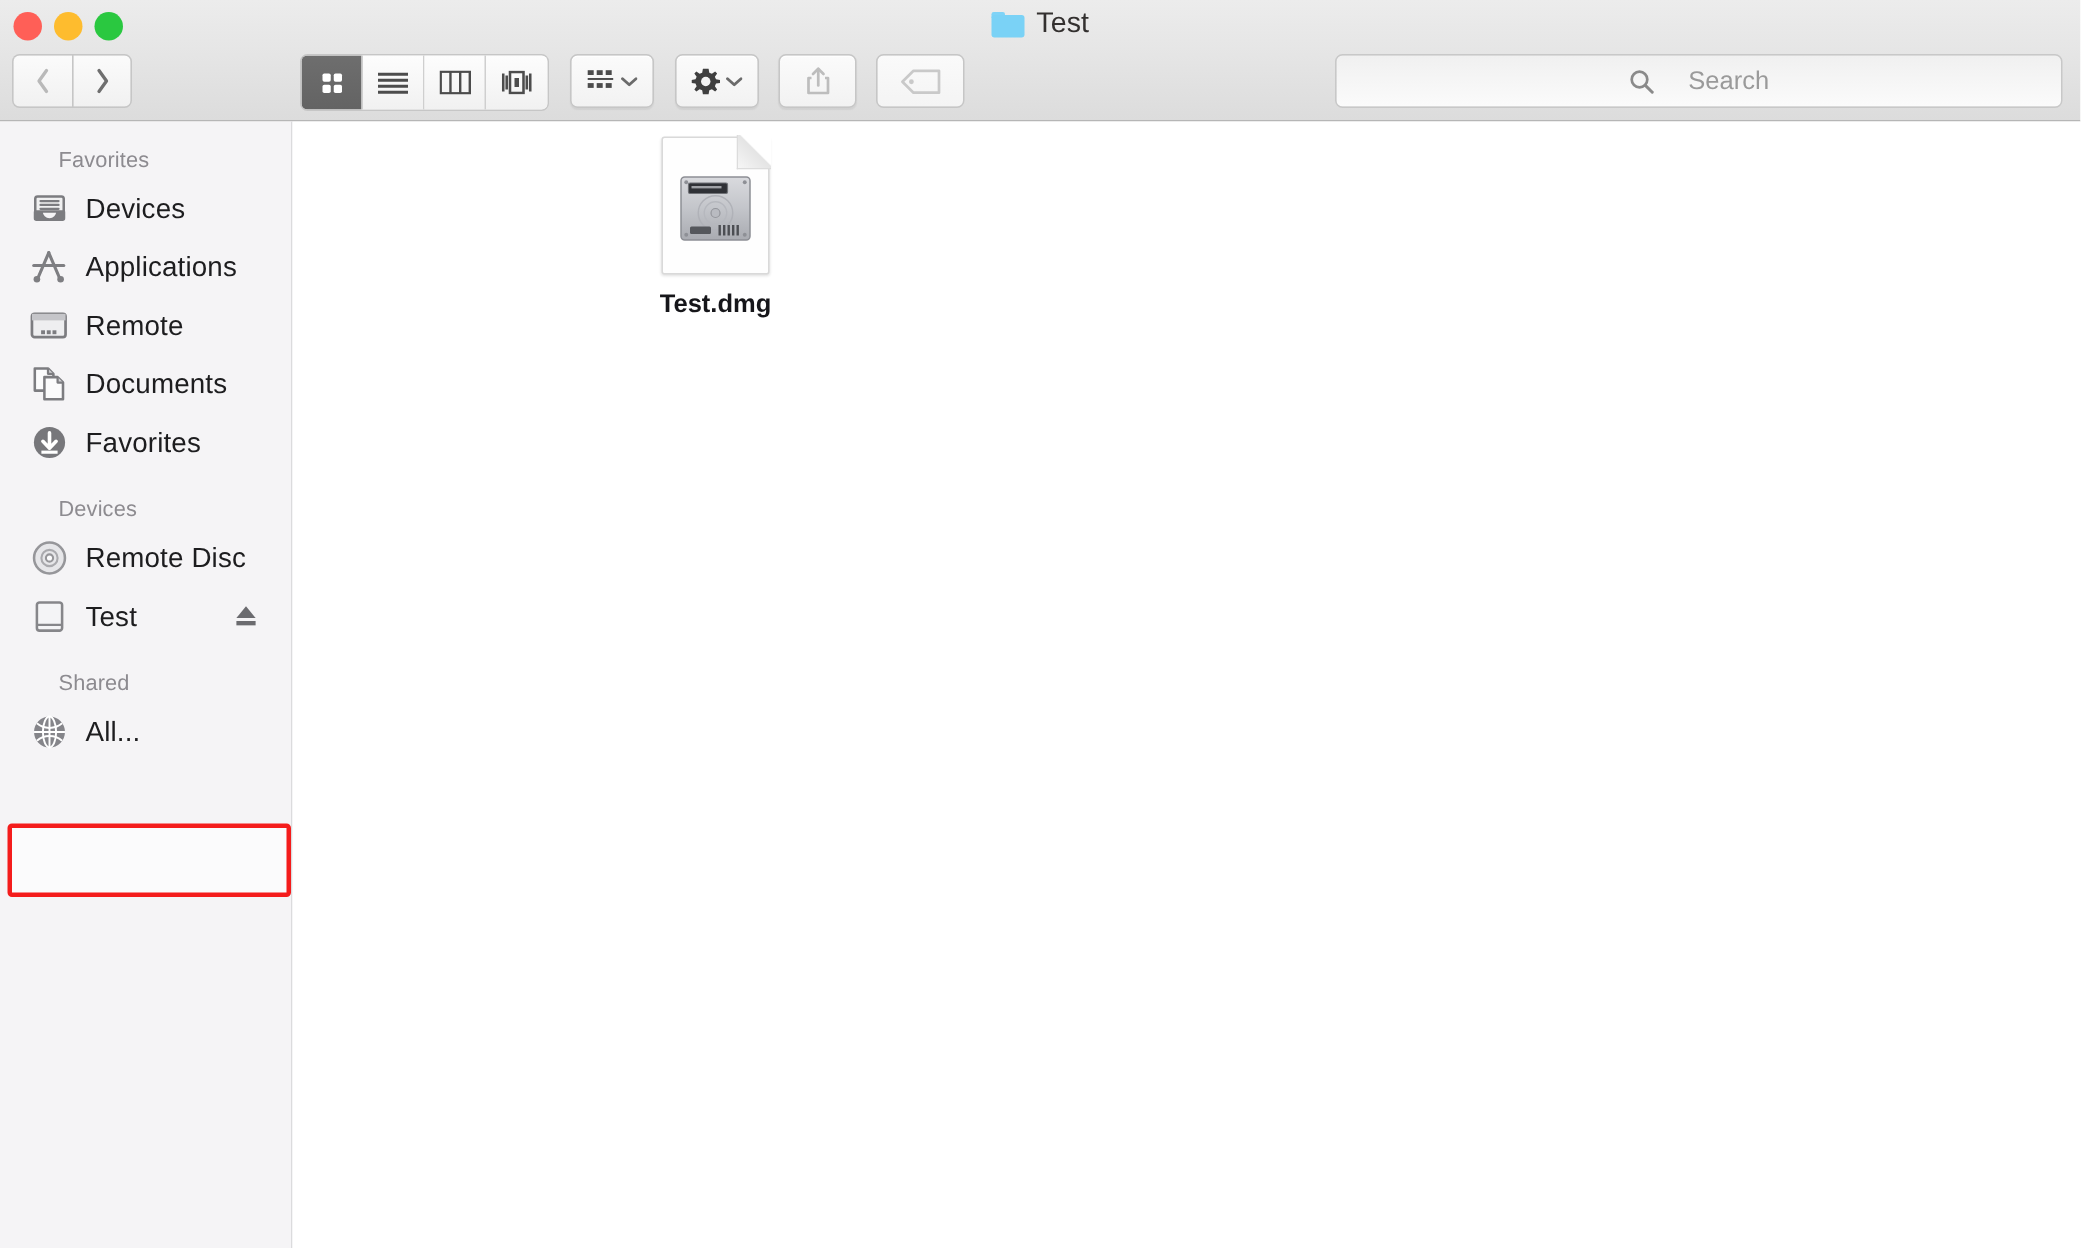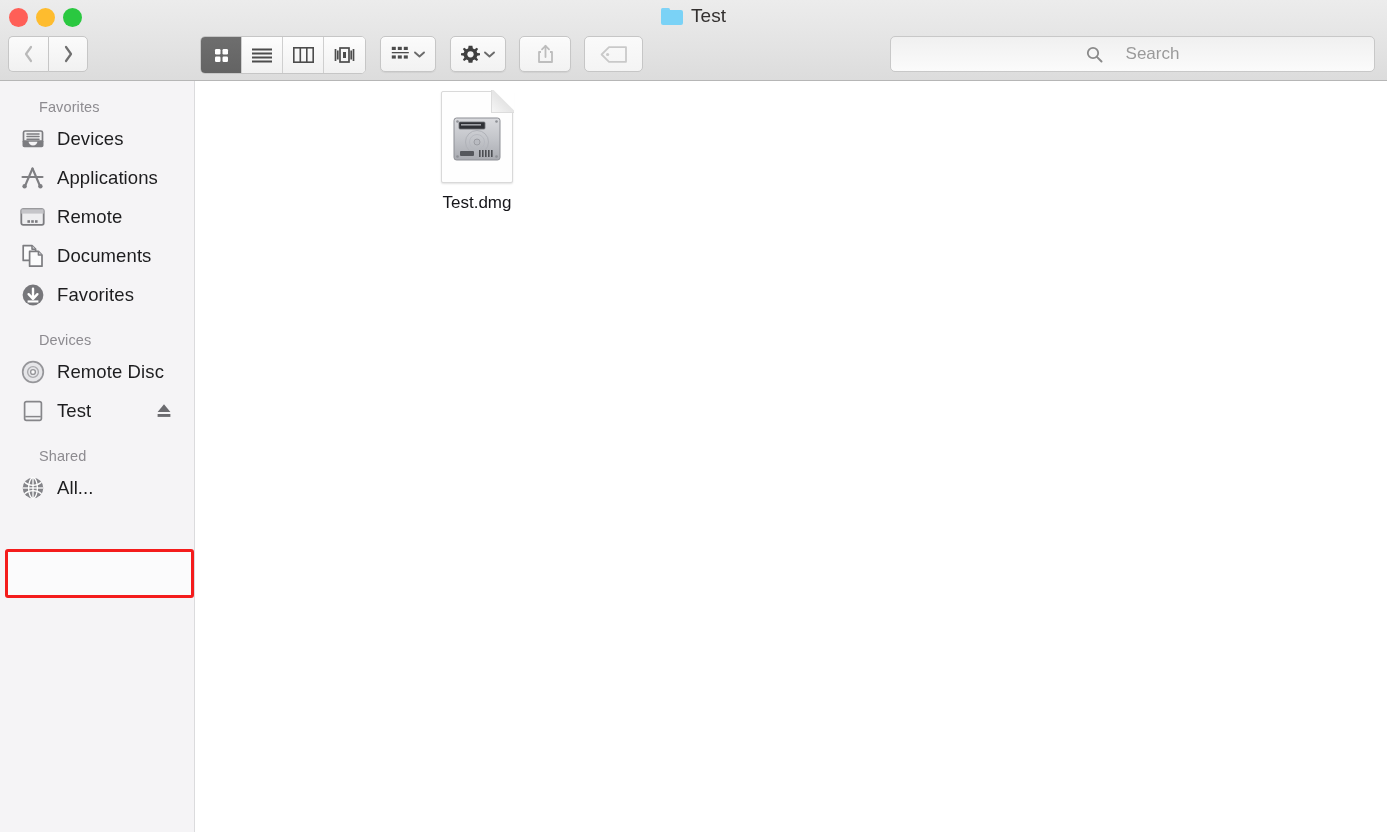--- a/index.html
+++ b/index.html
@@ -151,21 +151,21 @@
     position: absolute;
     left: 5px; top: 468px; width: 189px; height: 49px;
     border: 3px solid #f41c1c;
     border-radius: 3px;
     background: #fbfbfc;
     pointer-events: none;
   }
   #testrow { position: relative; z-index: 2; }
 
   
-  #content { flex: 1 1 auto; background: #ffffff; position: relative; }
+  #content { flex: 1 1 auto; background: #ffffff; position: relative; font-weight: bold; }
   #file {
     position: absolute; left: 222px; top: 10px;
     width: 120px; text-align: center;
   }
   #doc {
     width: 72px; height: 92px; margin: 0 auto;
     position: relative;
   }
   #doc .page {
     position:absolute; inset:0;

